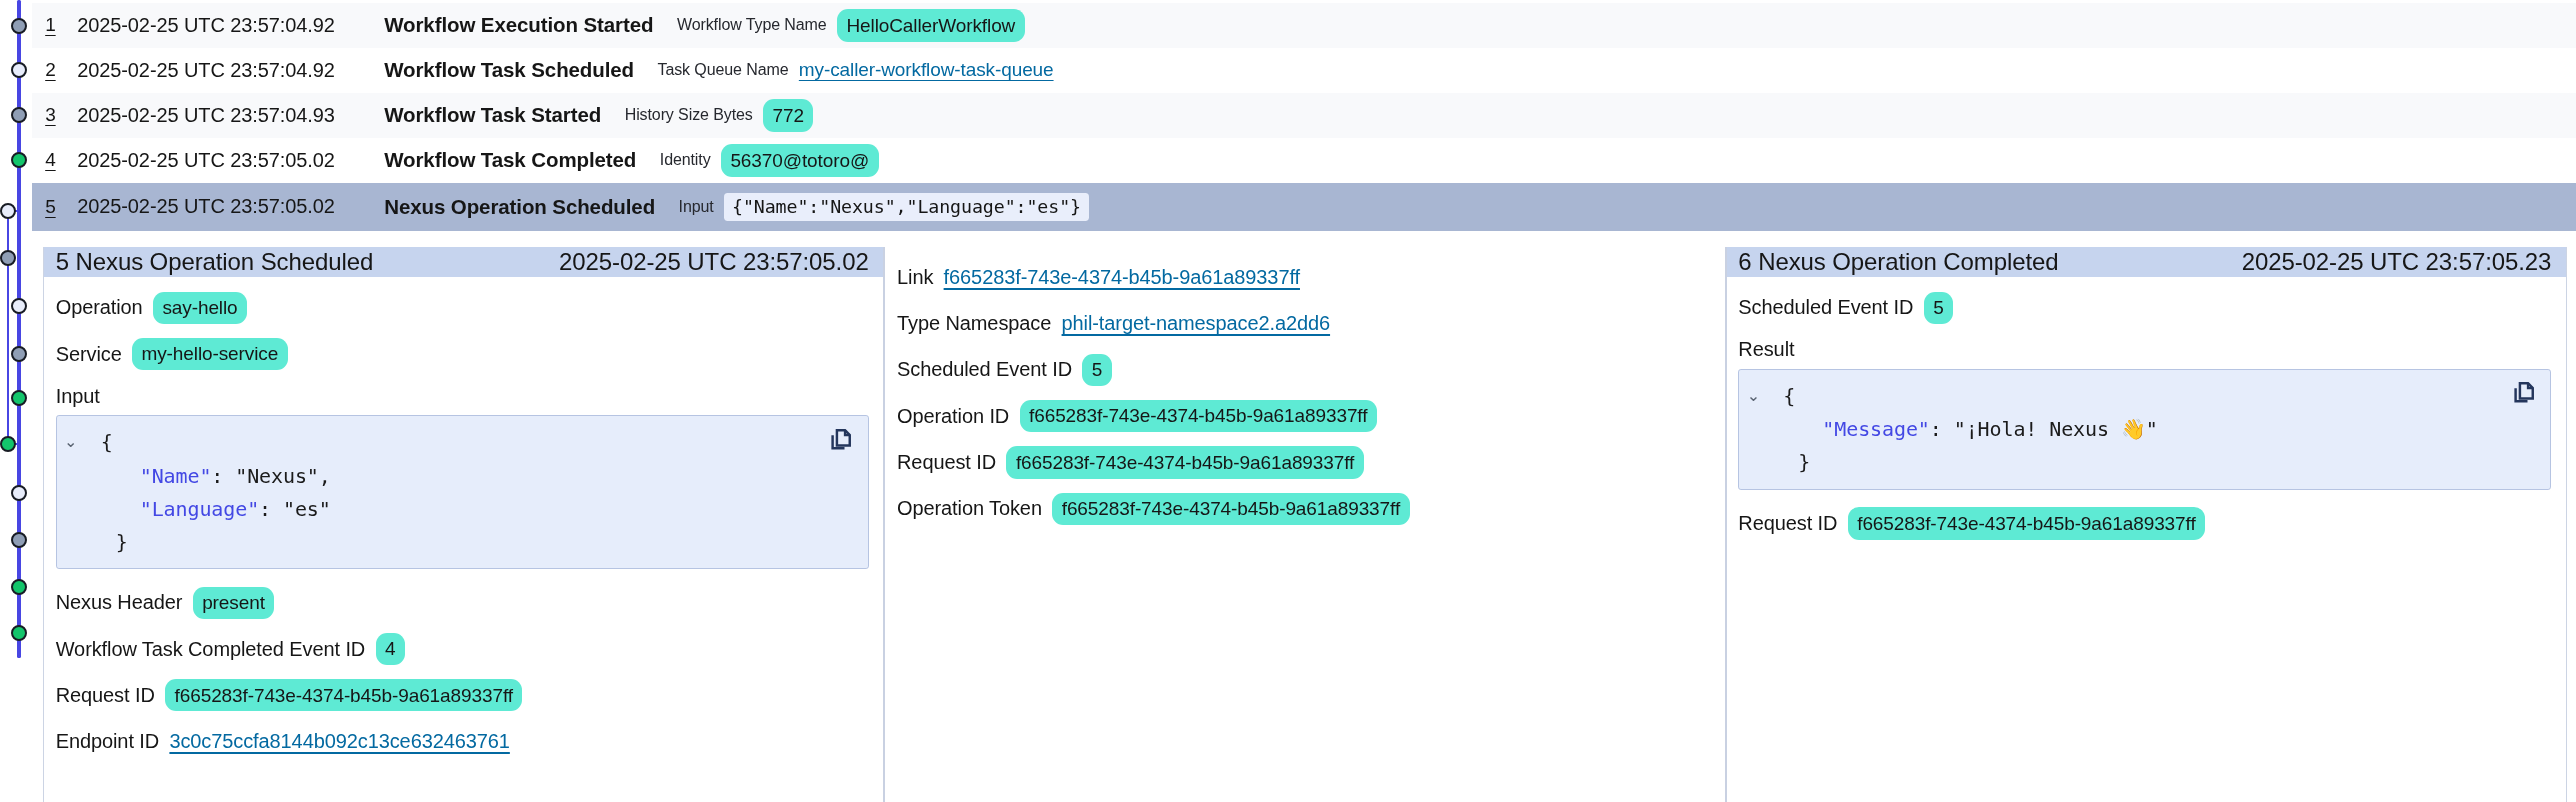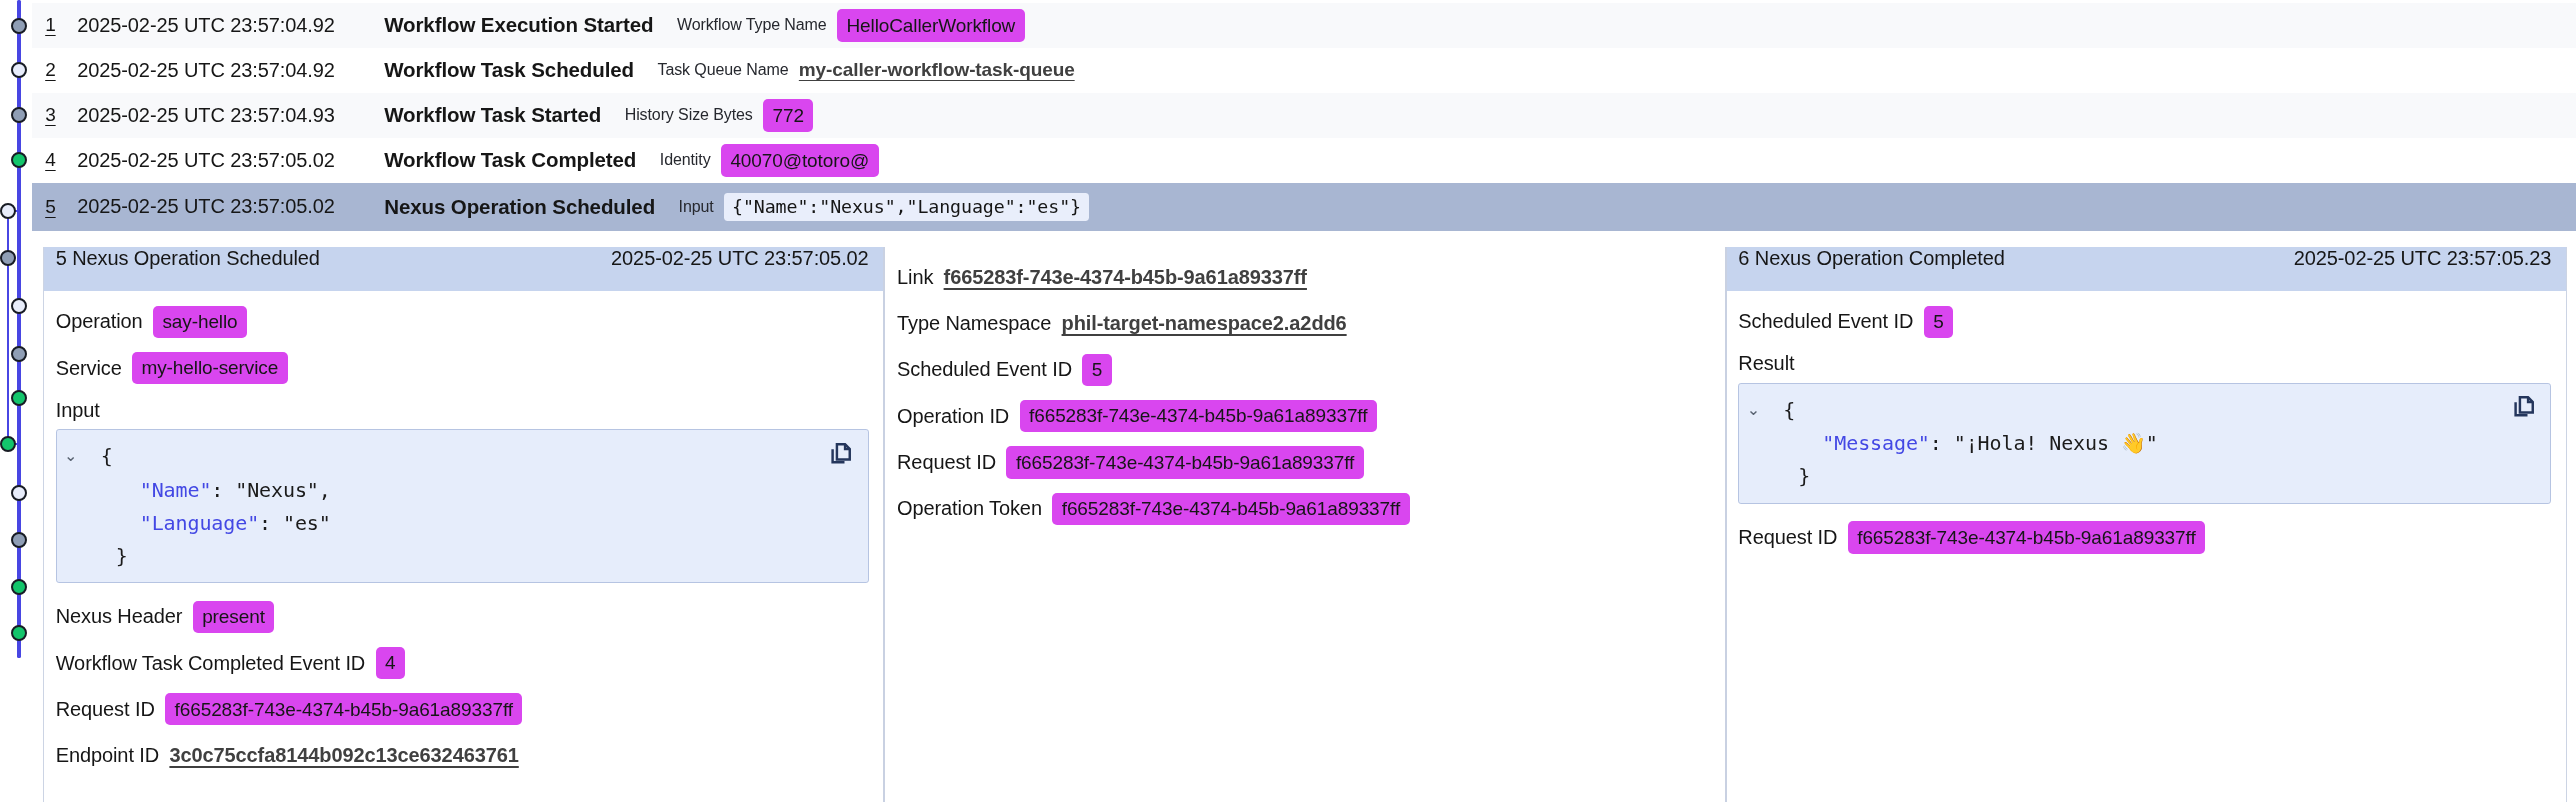--- a/index.html
+++ b/index.html
@@ -25,43 +25,43 @@
   .row.selected { height:48px; background:#a8b6d2; }
   .num {
     margin-left:13.2px; width:32px; font-size:19px; color:#161616;
     text-decoration:underline; text-underline-offset:3.7px; cursor:pointer;
   }
   .time { width:307px; font-size:20px; }
   .ename { font-size:20.5px; font-weight:700; }
   .dlabel { margin-left:23.5px; font-size:16px; color:#26282e; }
   .dvalue { margin-left:10.3px; }
   .chip {
-    display:inline-block; background:#d946ef; border-radius:5px;
+    display:inline-block; background:#5eead4; border-radius:11px;
     padding:4.4px 9.5px; font-size:19px; line-height:23.5px;
   }
   .mono-chip {
     background:#e9eefb; border-radius:3.7px; padding:3.7px 8px;
     font-family:"DejaVu Sans Mono", monospace; font-size:18.3px;
   }
   .rlink {
-    font-size:19px; color:#404040; text-decoration:underline;
-    text-underline-offset:3.7px; cursor:pointer;font-weight:bold;
+    font-size:19px; color:#0369a1; text-decoration:underline;
+    text-underline-offset:3.7px; cursor:pointer;
   }
 
   
   .detail {
     position:absolute; left:43px; top:247px; width:2524px; bottom:0;
     display:flex; border-left:1.5px solid #ccd4e4; border-right:1.5px solid #ccd4e4;
     background:#ffffff;
   }
   .panel { flex:1 1 0; border-right:2.2px solid #c9d1e2; min-width:0; }
   .panel:last-child { border-right:none; }
   .phead {
-    height:44px; background:#c6d4ee; display:flex; align-items:flex-start;
-    justify-content:space-between; padding:0 14.7px 0 11.7px; font-size:20px;
+    height:30px; background:#c6d4ee; display:flex; align-items:center;
+    justify-content:space-between; padding:0 14.7px 0 11.7px; font-size:24px;
   }
   .pbody { padding:14.7px 14.7px 0 11.7px; }
   .field {
     display:flex; align-items:center; min-height:32px;
     margin-bottom:14px; font-size:20px; white-space:nowrap;
   }
   .field .chip { margin-left:10.3px; }
   .field .rlink { margin-left:10.3px; font-size:20px; }
   .label-only { min-height:24px; margin-bottom:6.6px; }
 
@@ -132,21 +132,21 @@
       <span class="time">2025-02-25 UTC 23:57:04.93</span>
       <span class="ename">Workflow Task Started</span>
       <span class="dlabel">History Size Bytes</span>
       <span class="dvalue chip">772</span>
     </div>
     <div class="row">
       <a class="num">4</a>
       <span class="time">2025-02-25 UTC 23:57:05.02</span>
       <span class="ename">Workflow Task Completed</span>
       <span class="dlabel">Identity</span>
-      <span class="dvalue chip">40070@totoro@</span>
+      <span class="dvalue chip">56370@totoro@</span>
     </div>
     <div class="row selected">
       <a class="num">5</a>
       <span class="time">2025-02-25 UTC 23:57:05.02</span>
       <span class="ename">Nexus Operation Scheduled</span>
       <span class="dlabel">Input</span>
       <span class="dvalue mono-chip">{"Name":"Nexus","Language":"es"}</span>
     </div>
   </div>
 

